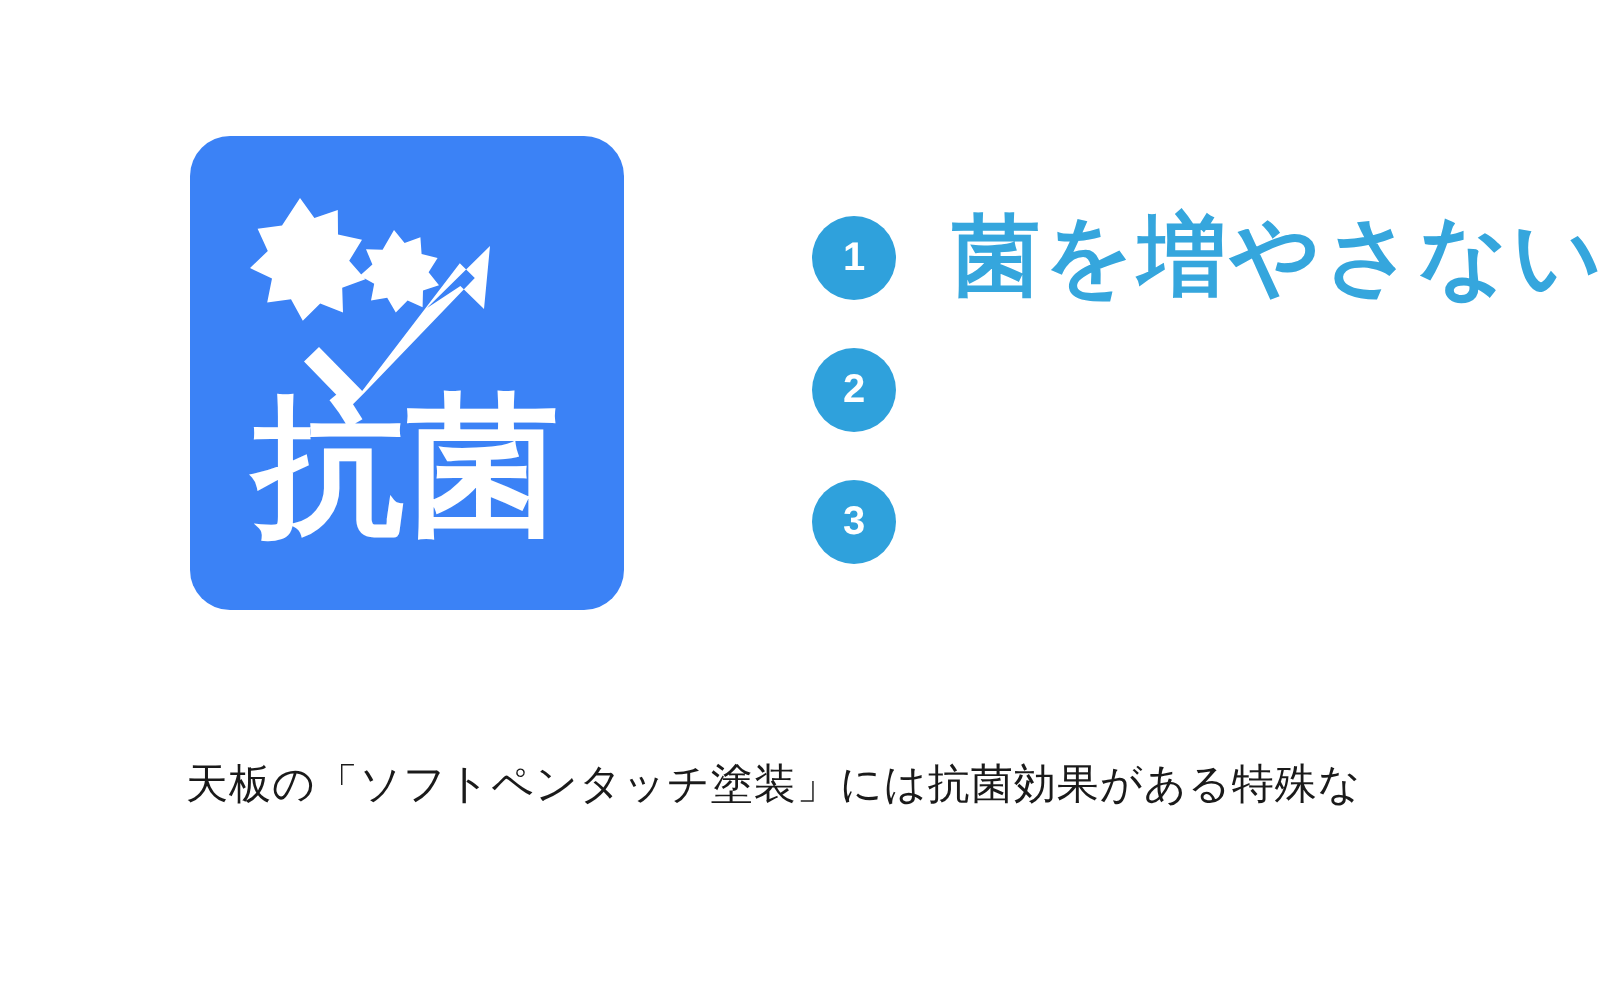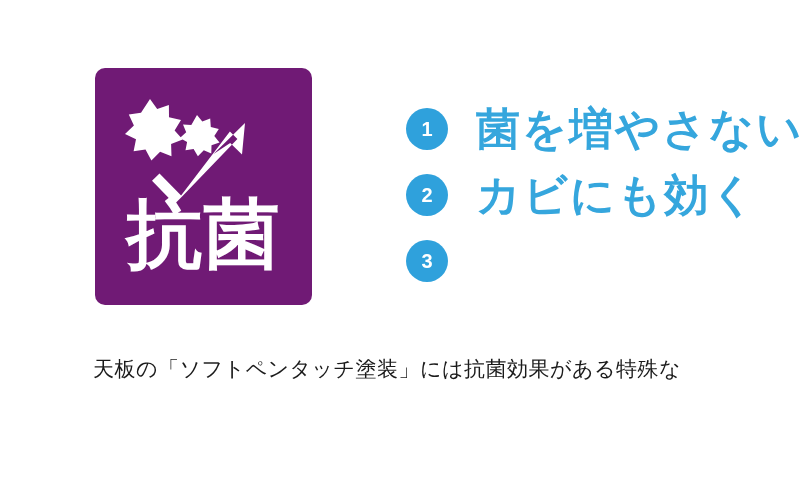--- a/index.html
+++ b/index.html
@@ -23,22 +23,22 @@
     height: 495px;
   }
 
   
   .badge-tile {
     position: absolute;
     left: 95px;
     top: 68px;
     width: 217px;
     height: 237px;
-    background: #701a75;
-    border-radius: 10px;
+    background: #3b82f6;
+    border-radius: 20px;
   }
 
   .badge-art {
     position: absolute;
     left: 0;
     top: 0;
     width: 217px;
     height: 237px;
     display: block;
   }
@@ -93,21 +93,21 @@
     font-weight: 700;
     letter-spacing: 2px;
     line-height: 1.1;
     white-space: nowrap;
   }
 
   
   .caption {
     position: absolute;
     left: 93px;
-    top: 346px;
+    top: 370px;
     width: 660px;
     color: #1a1a1a;
     font-size: 21px;
     line-height: 45px;
     letter-spacing: 0.5px;
   }
   .caption-line {
     display: block;
     white-space: nowrap;
   }
@@ -133,21 +133,20 @@
 
   <div class="feature-list">
 
     <div class="feature-row">
       <div class="feature-num">1</div>
       <div class="feature-label">菌を増やさない</div>
     </div>
 
     <div class="feature-row">
       <div class="feature-num">2</div>
-      <div class="feature-label">カビにも効く</div>
     </div>
 
     <div class="feature-row">
       <div class="feature-num">3</div>
     </div>
 
   </div>
 
   <div class="caption">
     <span class="caption-line">天板の「ソフトペンタッチ塗装」には抗菌効果がある特殊な</span>

